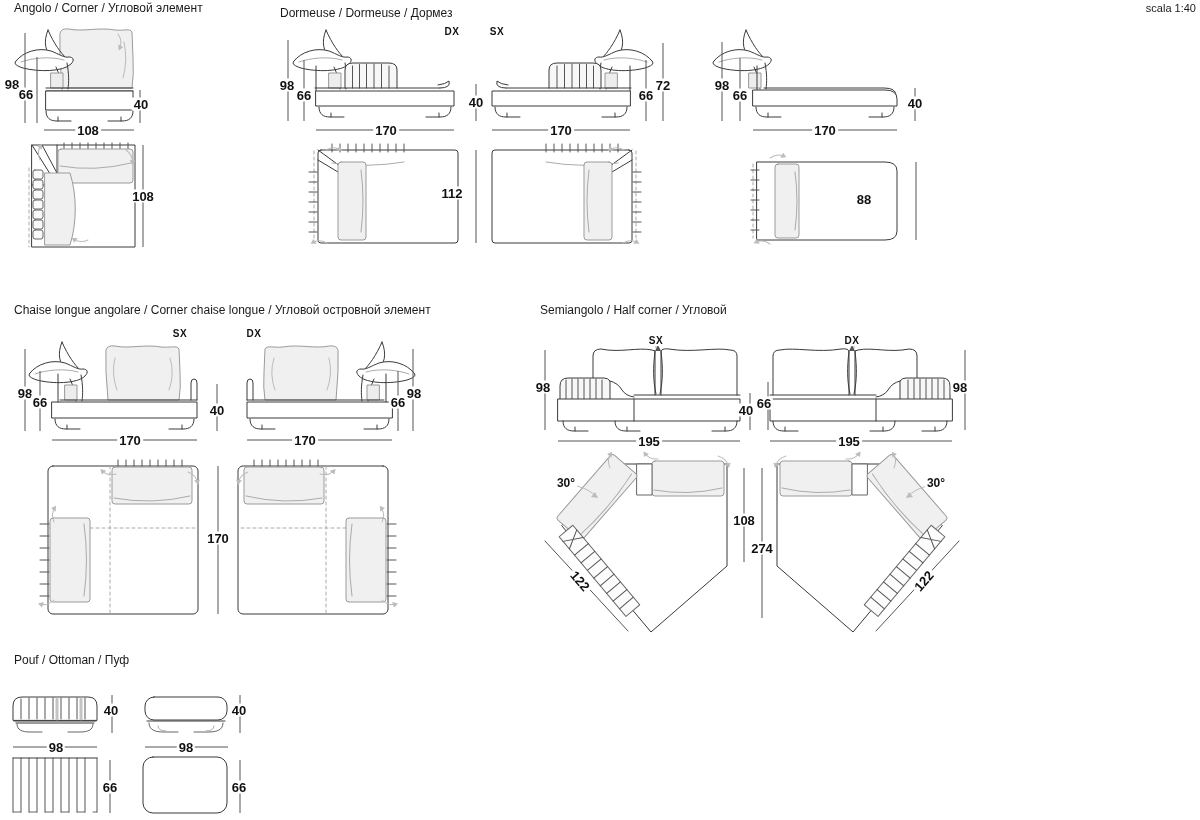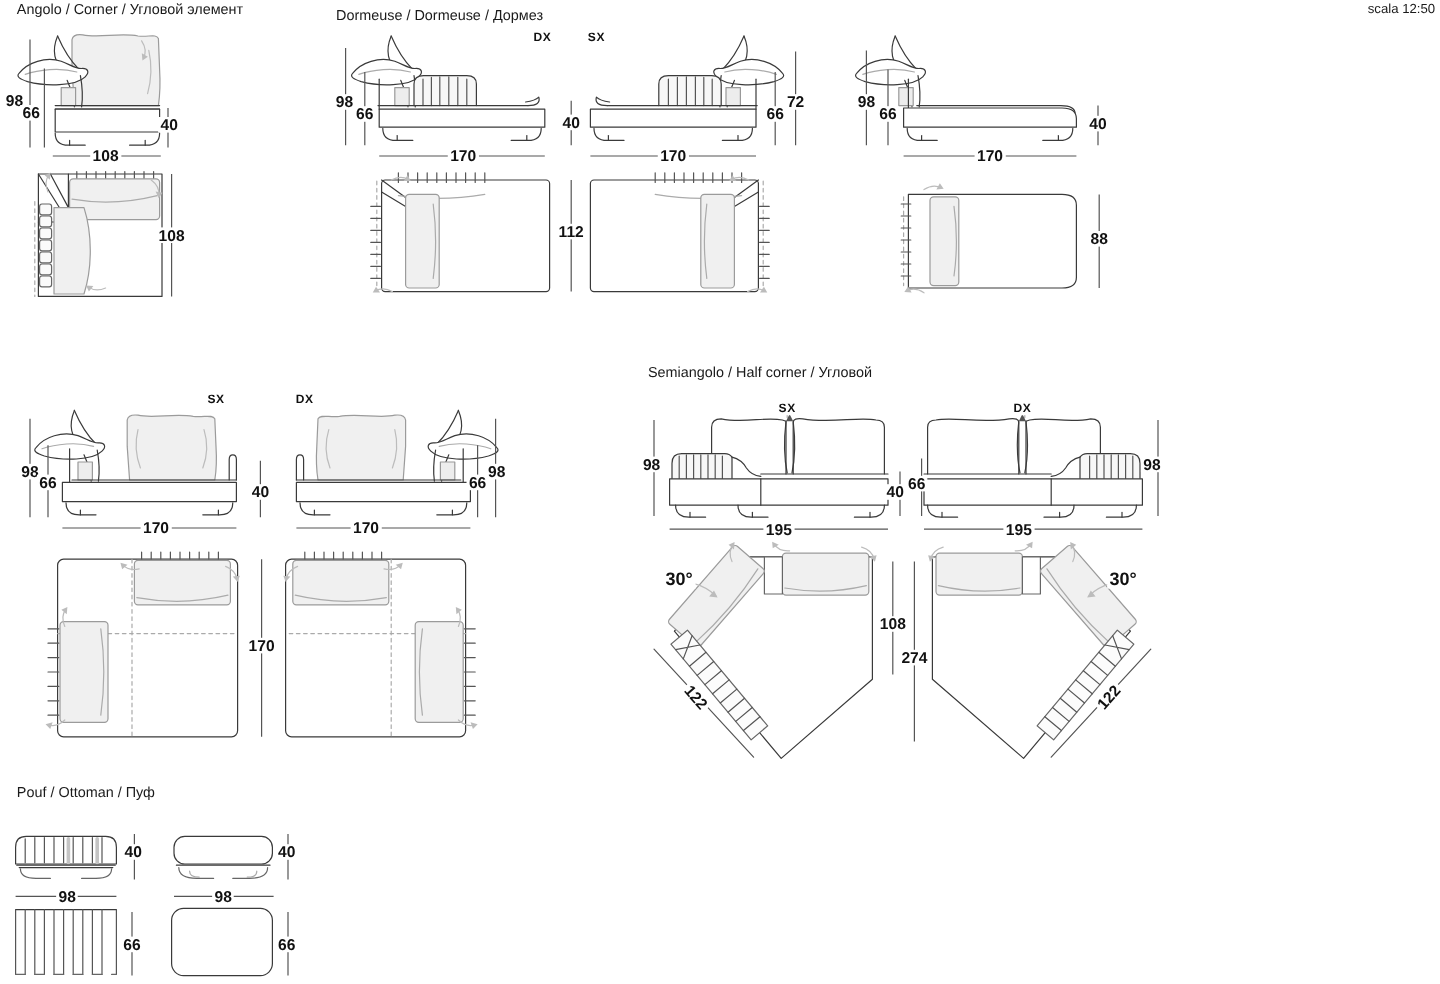--- a/index.html
+++ b/index.html
@@ -7,21 +7,21 @@
          font-family:"Liberation Sans",sans-serif;color:#1a1a1a;}
   #art{position:absolute;left:0;top:0;}
   .sec-title{position:absolute;font-size:12px;font-weight:500;white-space:nowrap;color:#1a1a1a;}
   .t-en,.t-ru{}
   .t-sep{white-space:pre;}
   .scale-note{position:absolute;top:2px;right:4px;font-size:11px;color:#1a1a1a;}
   #labels-layer{position:absolute;left:0;top:0;width:100%;height:100%;}
   .dim{position:absolute;transform:translate(-50%,-50%);font-weight:bold;font-size:13px;
        line-height:1;background:#fff;padding:0 2px;color:#111;white-space:nowrap;}
   .dim.variant{font-size:10px;letter-spacing:.5px;}
-  .dim.deg{font-size:15px;}
+  .dim.deg{font-size:12px;}
   
   .ln{stroke:#3a3a3a;fill:none;stroke-width:1;stroke-linecap:round;stroke-linejoin:round;}
   .cushion{fill:#f0f0f0;stroke:#9b9b9b;}
   .wfill{fill:#fff;}
   .thin{stroke:#ababab;fill:none;}
   .tick{stroke:#555;fill:none;}
   .dash{stroke:#aaa;stroke-dasharray:3 3;fill:none;}
   .dimline{stroke:#555;fill:none;stroke-width:1;}
   .arrow{stroke:#bcbcbc;fill:none;}
   .arrhead{fill:#bcbcbc;stroke:none;}
@@ -277,50 +277,53 @@
     <path d="M112,695 V733 M13,747 H97 M110,760 V813 M240,695 V733 M145,747 H228 M240,760 V813"></path>
   </g>
 </svg>
 
 <div class="sec-title" style="left:14px;top:1px">
   <span class="t-it">Angolo</span><span class="t-sep"> / </span><span class="t-en">Corner</span><span class="t-sep"> / </span><span class="t-ru">Угловой элемент</span>
 </div>
 <div class="sec-title" style="left:280px;top:6px">
   <span class="t-it">Dormeuse</span><span class="t-sep"> / </span><span class="t-en">Dormeuse</span><span class="t-sep"> / </span><span class="t-ru">Дормез</span>
 </div>
+<div class="sec-title" style="left:14px;top:303px">
+  <span class="t-it">Chaise longue angolare</span><span class="t-sep"> / </span><span class="t-en">Corner chaise longue</span><span class="t-sep"> / </span><span class="t-ru">Угловой островной элемент</span>
+</div>
 <div class="sec-title" style="left:540px;top:303px">
   <span class="t-it">Semiangolo</span><span class="t-sep"> / </span><span class="t-en">Half corner</span><span class="t-sep"> / </span><span class="t-ru">Угловой</span>
 </div>
 <div class="sec-title" style="left:14px;top:653px">
   <span class="t-it">Pouf</span><span class="t-sep"> / </span><span class="t-en">Ottoman</span><span class="t-sep"> / </span><span class="t-ru">Пуф</span>
 </div>
 
-<div class="scale-note">scala 12:50</div>
+<div class="scale-note">scala 1:40</div>
 
 <div id="labels-layer">
       <div class="dim" style="left: 12px; top: 84px;">98</div>
       <div class="dim" style="left: 26px; top: 94px;">66</div>
       <div class="dim" style="left: 141px; top: 104px;">40</div>
       <div class="dim" style="left: 88px; top: 130px;">108</div>
       <div class="dim" style="left: 143px; top: 196px;">108</div>
       <div class="dim variant" style="left: 452px; top: 32px;">DX</div>
       <div class="dim variant" style="left: 497px; top: 32px;">SX</div>
       <div class="dim" style="left: 287px; top: 85px;">98</div>
       <div class="dim" style="left: 304px; top: 95px;">66</div>
       <div class="dim" style="left: 476px; top: 102px;">40</div>
       <div class="dim" style="left: 386px; top: 130px;">170</div>
       <div class="dim" style="left: 646px; top: 95px;">66</div>
       <div class="dim" style="left: 663px; top: 85px;">72</div>
       <div class="dim" style="left: 561px; top: 130px;">170</div>
-      <div class="dim" style="left: 476px; top: 193px;">112</div>
+      <div class="dim" style="left: 452px; top: 193px;">112</div>
       <div class="dim" style="left: 722px; top: 85px;">98</div>
       <div class="dim" style="left: 740px; top: 95px;">66</div>
       <div class="dim" style="left: 915px; top: 103px;">40</div>
       <div class="dim" style="left: 825px; top: 130px;">170</div>
-      <div class="dim" style="left: 916px; top: 199px;">88</div>
+      <div class="dim" style="left: 864px; top: 199px;">88</div>
       <div class="dim variant" style="left: 180px; top: 334px;">SX</div>
       <div class="dim variant" style="left: 254px; top: 334px;">DX</div>
       <div class="dim" style="left: 25px; top: 393px;">98</div>
       <div class="dim" style="left: 40px; top: 402px;">66</div>
       <div class="dim" style="left: 217px; top: 410px;">40</div>
       <div class="dim" style="left: 130px; top: 440px;">170</div>
       <div class="dim" style="left: 305px; top: 440px;">170</div>
       <div class="dim" style="left: 398px; top: 402px;">66</div>
       <div class="dim" style="left: 414px; top: 393px;">98</div>
       <div class="dim" style="left: 218px; top: 538px;">170</div>

